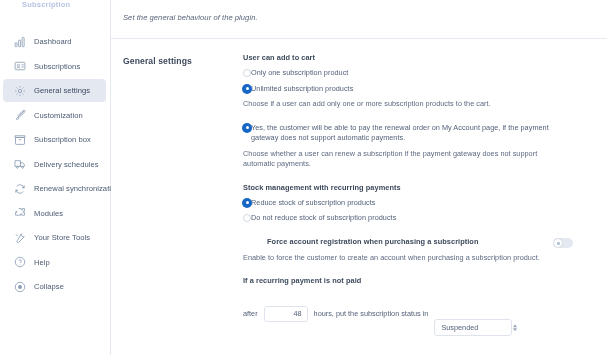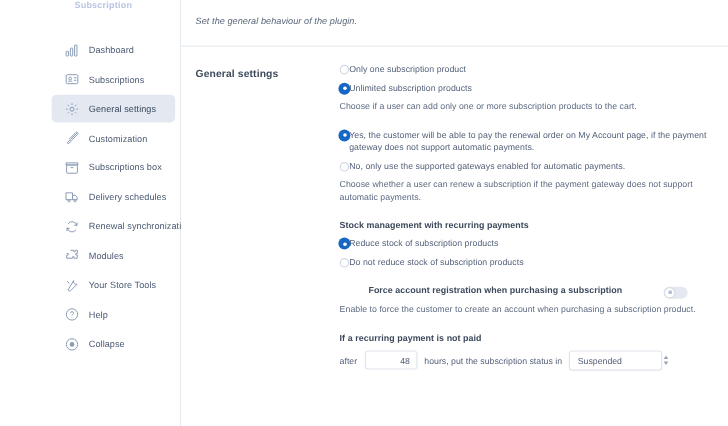--- a/index.html
+++ b/index.html
@@ -10,21 +10,20 @@
     background: #ffffff;
     font-family: "Liberation Sans", sans-serif;
     -webkit-font-smoothing: antialiased;
   }
   .app {
     position: relative;
     width: 607px;
     height: 355px;
     display: flex;
     background: #ffffff;
-    padding-left: 40px;
   }
 
   
   .sidebar {
     width: 111px;
     height: 355px;
     background: #ffffff;
     border-right: 1px solid #e4e8ef;
     position: relative;
     flex: 0 0 111px;
@@ -233,20 +232,21 @@
     color: #54617a;
     padding: 0 5px;
     font-family: "Liberation Sans", sans-serif;
     outline: none;
     text-align: right;
   }
   .select-wrap {
     position: relative;
     width: 88px;
     height: 17px;
+    margin-top: 28px;
   }
   .select-box {
     width: 78px;
     height: 17px;
     border: 1px solid #dfe4ec;
     border-radius: 3px;
     background: #fff;
     font-size: 7.3px;
     color: #54617a;
     display: flex;
@@ -325,21 +325,21 @@
         <span class="nav-label">Customization</span>
       </div>
 
       <div class="nav-item">
         <span class="nav-ico">
           <svg viewBox="0 0 16 16" fill="none" stroke="currentColor" stroke-width="1.1">
             <path d="M2 4.6h12v8.2a1 1 0 0 1-1 1H3a1 1 0 0 1-1-1z"></path>
             <path d="M1.4 2.3h13.2v2.3H1.4zM6.4 7.6h3.2"></path>
           </svg>
         </span>
-        <span class="nav-label">Subscriptions box</span>
+        <span class="nav-label">Subscription box</span>
       </div>
 
       <div class="nav-item">
         <span class="nav-ico">
           <svg viewBox="0 0 16 16" fill="none" stroke="currentColor" stroke-width="1.1">
             <path d="M1.3 3.6h7.3v7.6H1.3zM8.6 6.3h3l2.1 2.3v2.6H8.6z"></path>
             <circle cx="4.5" cy="12.4" r="1.2"></circle>
             <circle cx="11.4" cy="12.4" r="1.2"></circle>
           </svg>
         </span>
@@ -408,39 +408,36 @@
 
     <div class="panel">
 
       <div class="panel-title-col">
         <div class="panel-title">General settings</div>
       </div>
 
       <div class="fields-col">
 
         <div class="field-group">
+          <div class="field-label">User can add to cart</div>
           <div class="radio-row">
             <span class="radio"></span>
             <span class="radio-label">Only one subscription product</span>
           </div>
           <div class="radio-row">
             <span class="radio checked"></span>
             <span class="radio-label">Unlimited subscription products</span>
           </div>
           <div class="helper">Choose if a user can add only one or more subscription products to the cart.</div>
         </div>
 
         <div class="field-group">
           <div class="radio-row">
             <span class="radio checked"></span>
             <span class="radio-label">Yes, the customer will be able to pay the renewal order on My Account page, if the payment gateway does not support automatic payments.</span>
-          </div>
-          <div class="radio-row">
-            <span class="radio"></span>
-            <span class="radio-label">No, only use the supported gateways enabled for automatic payments.</span>
           </div>
           <div class="helper">Choose whether a user can renew a subscription if the payment gateway does not support automatic payments.</div>
         </div>
 
         <div class="field-group">
           <div class="field-label">Stock management with recurring payments</div>
           <div class="radio-row">
             <span class="radio checked"></span>
             <span class="radio-label">Reduce stock of subscription products</span>
           </div>

